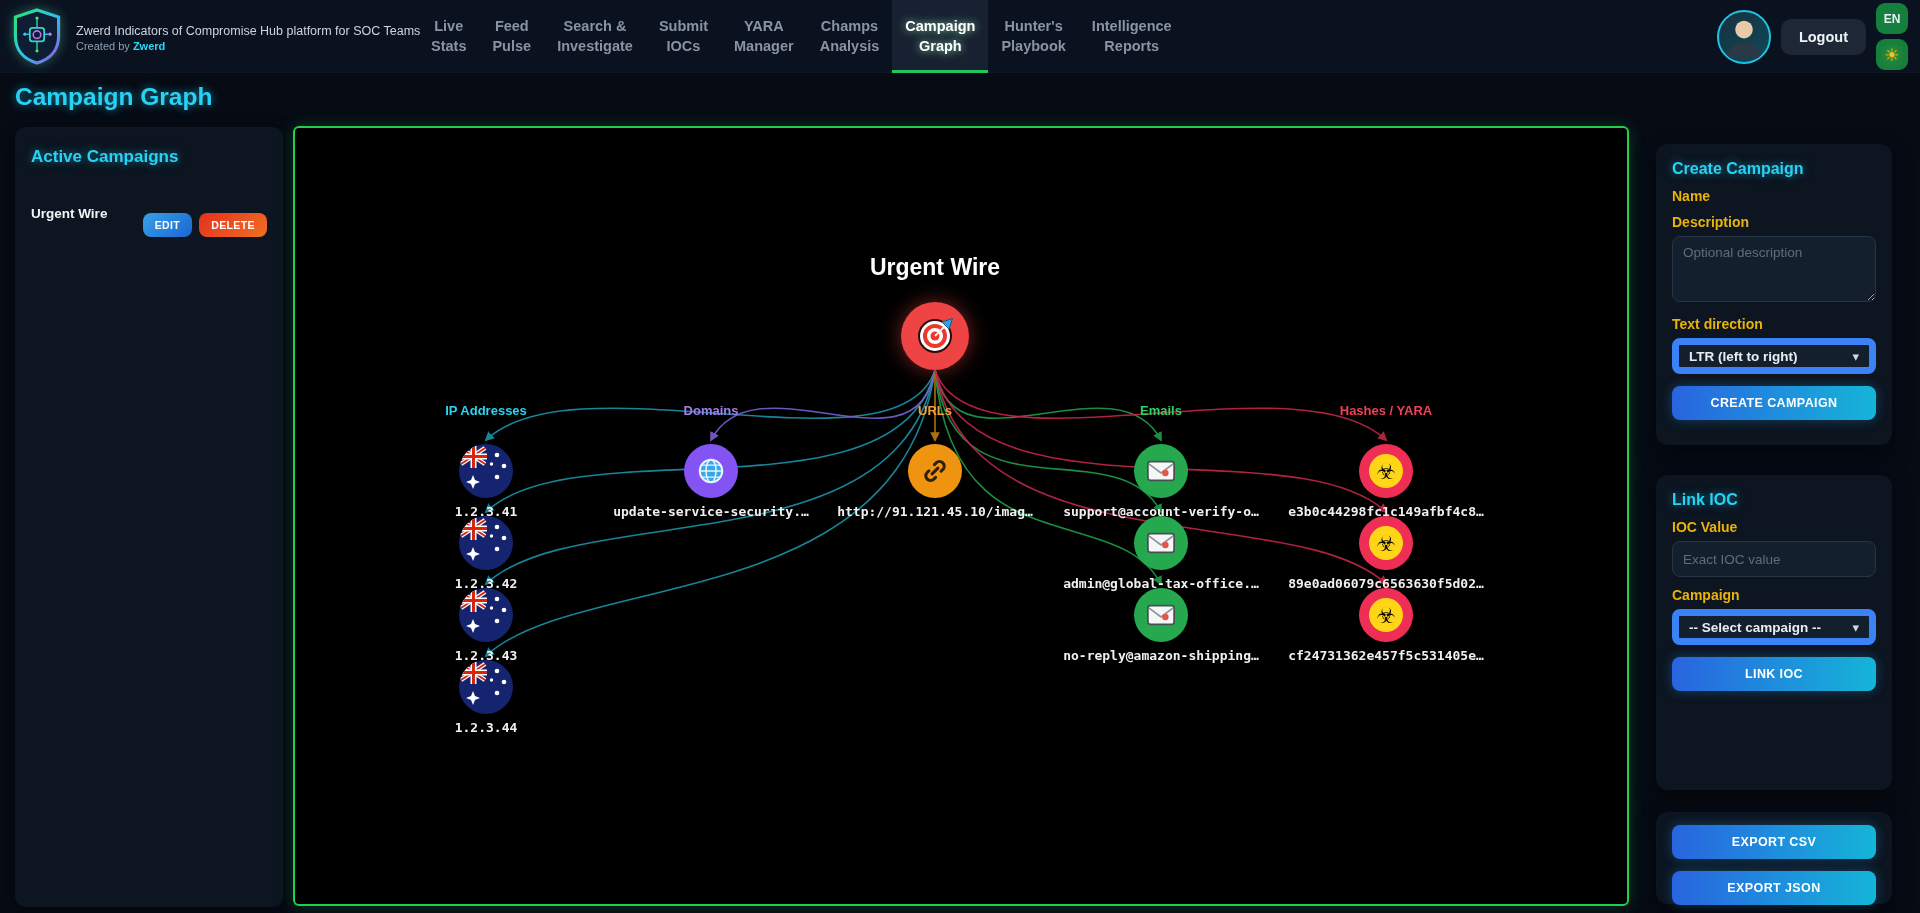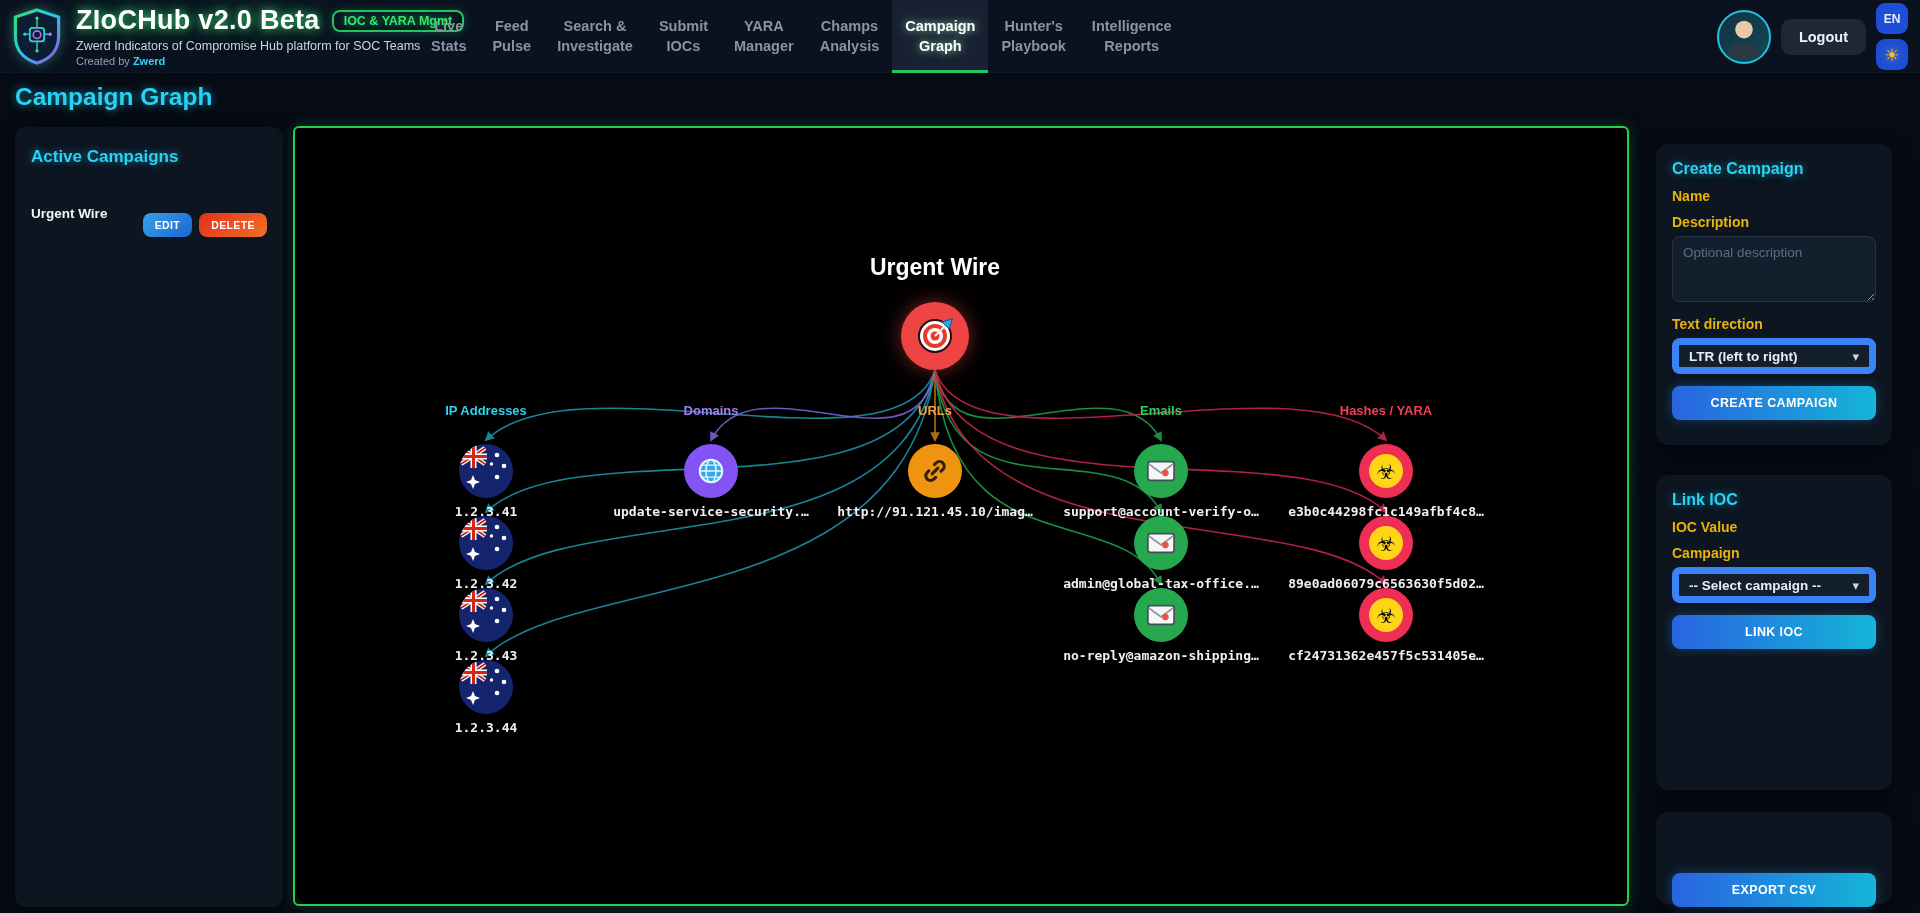--- a/index.html
+++ b/index.html
@@ -40,21 +40,21 @@
 
   .hdr-right { position: absolute; right: 12px; top: 0; height: 73px;
     display: flex; align-items: center; gap: 10px; }
   .avatar { width: 54px; height: 54px; border-radius: 50%; border: 2px solid #1fc4e0;
     overflow: hidden; background: linear-gradient(135deg, #16303e, #0f4a5a);
     display: flex; align-items: flex-end; justify-content: center; cursor: pointer; }
   .logout-btn { height: 36px; padding: 0 18px; background: #1d2736; border: none;
     border-radius: 10px; color: #eef3f8; font-size: 14.5px; font-weight: 600;
     font-family: "Liberation Sans", sans-serif; display: flex; align-items: center; cursor: pointer; }
   .mini-col { display: flex; flex-direction: column; gap: 5px; }
-  .mini-btn { width: 32px; height: 31px; background: #1d4ed8; border: none; border-radius: 9px;
+  .mini-btn { width: 32px; height: 31px; background: #15803d; border: none; border-radius: 9px;
     display: flex; align-items: center; justify-content: center; font-size: 12px;
     font-weight: 700; color: #e8eef5; cursor: pointer; font-family: "Liberation Sans", sans-serif; }
   .sun { color: #ffc21a; font-size: 17px; font-family: "DejaVu Sans", sans-serif;
     text-shadow: 0 0 8px rgba(255,194,26,.8); }
 
   
   .page-title { position: absolute; left: 15px; top: 83px; font-size: 24.5px; font-weight: 800;
     color: #27d2f4; text-shadow: 0 0 10px rgba(39,210,244,.6); }
 
   
@@ -111,21 +111,21 @@
   .txa { height: 66px; padding: 8px 10px; resize: both; }
   .inp::placeholder, .txa::placeholder { color: #5f6c7d; }
   .select { width: 100%; height: 36px; background: #141f2e; border: 7px solid #3b82f6;
     border-radius: 8px; display: flex; align-items: center; justify-content: space-between;
     padding: 0 10px; cursor: pointer; }
   .sel-val { font-size: 13.5px; font-weight: 600; color: #e8edf3; }
   .chev { color: #cfd6de; font-size: 13px; font-family: "DejaVu Sans", sans-serif; }
   .btn-grad { width: 100%; height: 34px; border: none; border-radius: 8px; color: #fff;
     font-size: 12.5px; font-weight: 800; letter-spacing: .4px; cursor: pointer;
     background: linear-gradient(90deg, #2964e0 0%, #15b5d8 100%);
-    box-shadow: 0 0 12px rgba(41,150,230,.35); font-family: "Liberation Sans", sans-serif; margin-top: 48px; }
+    box-shadow: 0 0 12px rgba(41,150,230,.35); font-family: "Liberation Sans", sans-serif; }
   .mt12 { margin-top: 12px; }
   .mt10 { margin-top: 12px; }
 </style>
 </head>
 <body>
 
 <div class="header">
   <svg class="logo" viewBox="0 0 60 64">
     <defs>
       <linearGradient id="lg1" x1="0" y1="0" x2="1" y2="1">
@@ -140,24 +140,20 @@
     <line x1="30" y1="13" x2="30" y2="23" stroke="#34d399" stroke-width="1.6"></line>
     <line x1="18" y1="30" x2="22" y2="30" stroke="#38bdf8" stroke-width="1.6"></line>
     <line x1="38" y1="30" x2="43" y2="30" stroke="#38bdf8" stroke-width="1.6"></line>
     <line x1="30" y1="38" x2="30" y2="47" stroke="#34d399" stroke-width="1.6"></line>
     <circle cx="30" cy="12" r="1.8" fill="#4ade80"></circle>
     <circle cx="16.5" cy="30" r="1.8" fill="#22d3ee"></circle>
     <circle cx="44.5" cy="30" r="1.8" fill="#c084fc"></circle>
     <circle cx="30" cy="48.5" r="1.8" fill="#4ade80"></circle>
   </svg>
   <div class="brand">
-    <div class="brand-row">
-      <div class="brand-title">ZIoCHub v2.0 Beta</div>
-      <div class="brand-badge">IOC &amp; YARA Mgmt</div>
-    </div>
     <div class="brand-sub">Zwerd Indicators of Compromise Hub platform for SOC Teams</div>
     <div class="brand-credit"><span>Created by</span> <span class="link">Zwerd</span></div>
   </div>
 
   <div class="nav" id="nav">
       <div class="nav-item">
         <span>Live Stats</span>
       </div>
       <div class="nav-item">
         <span>Feed Pulse</span>
@@ -402,20 +398,21 @@
   <div class="select">
     <span class="sel-val">LTR (left to right)</span>
     <span class="chev">▾</span>
   </div>
   <button class="btn-grad mt12">CREATE CAMPAIGN</button>
 </div>
 
 <div class="card card-link">
   <div class="card-title">Link IOC</div>
   <div class="f-label">IOC Value</div>
+  <input class="inp" placeholder="Exact IOC value" style="">
   <div class="f-label">Campaign</div>
   <div class="select">
     <span class="sel-val">-- Select campaign --</span>
     <span class="chev">▾</span>
   </div>
   <button class="btn-grad mt12">LINK IOC</button>
 </div>
 
 <div class="card card-export">
   <button class="btn-grad">EXPORT CSV</button>

